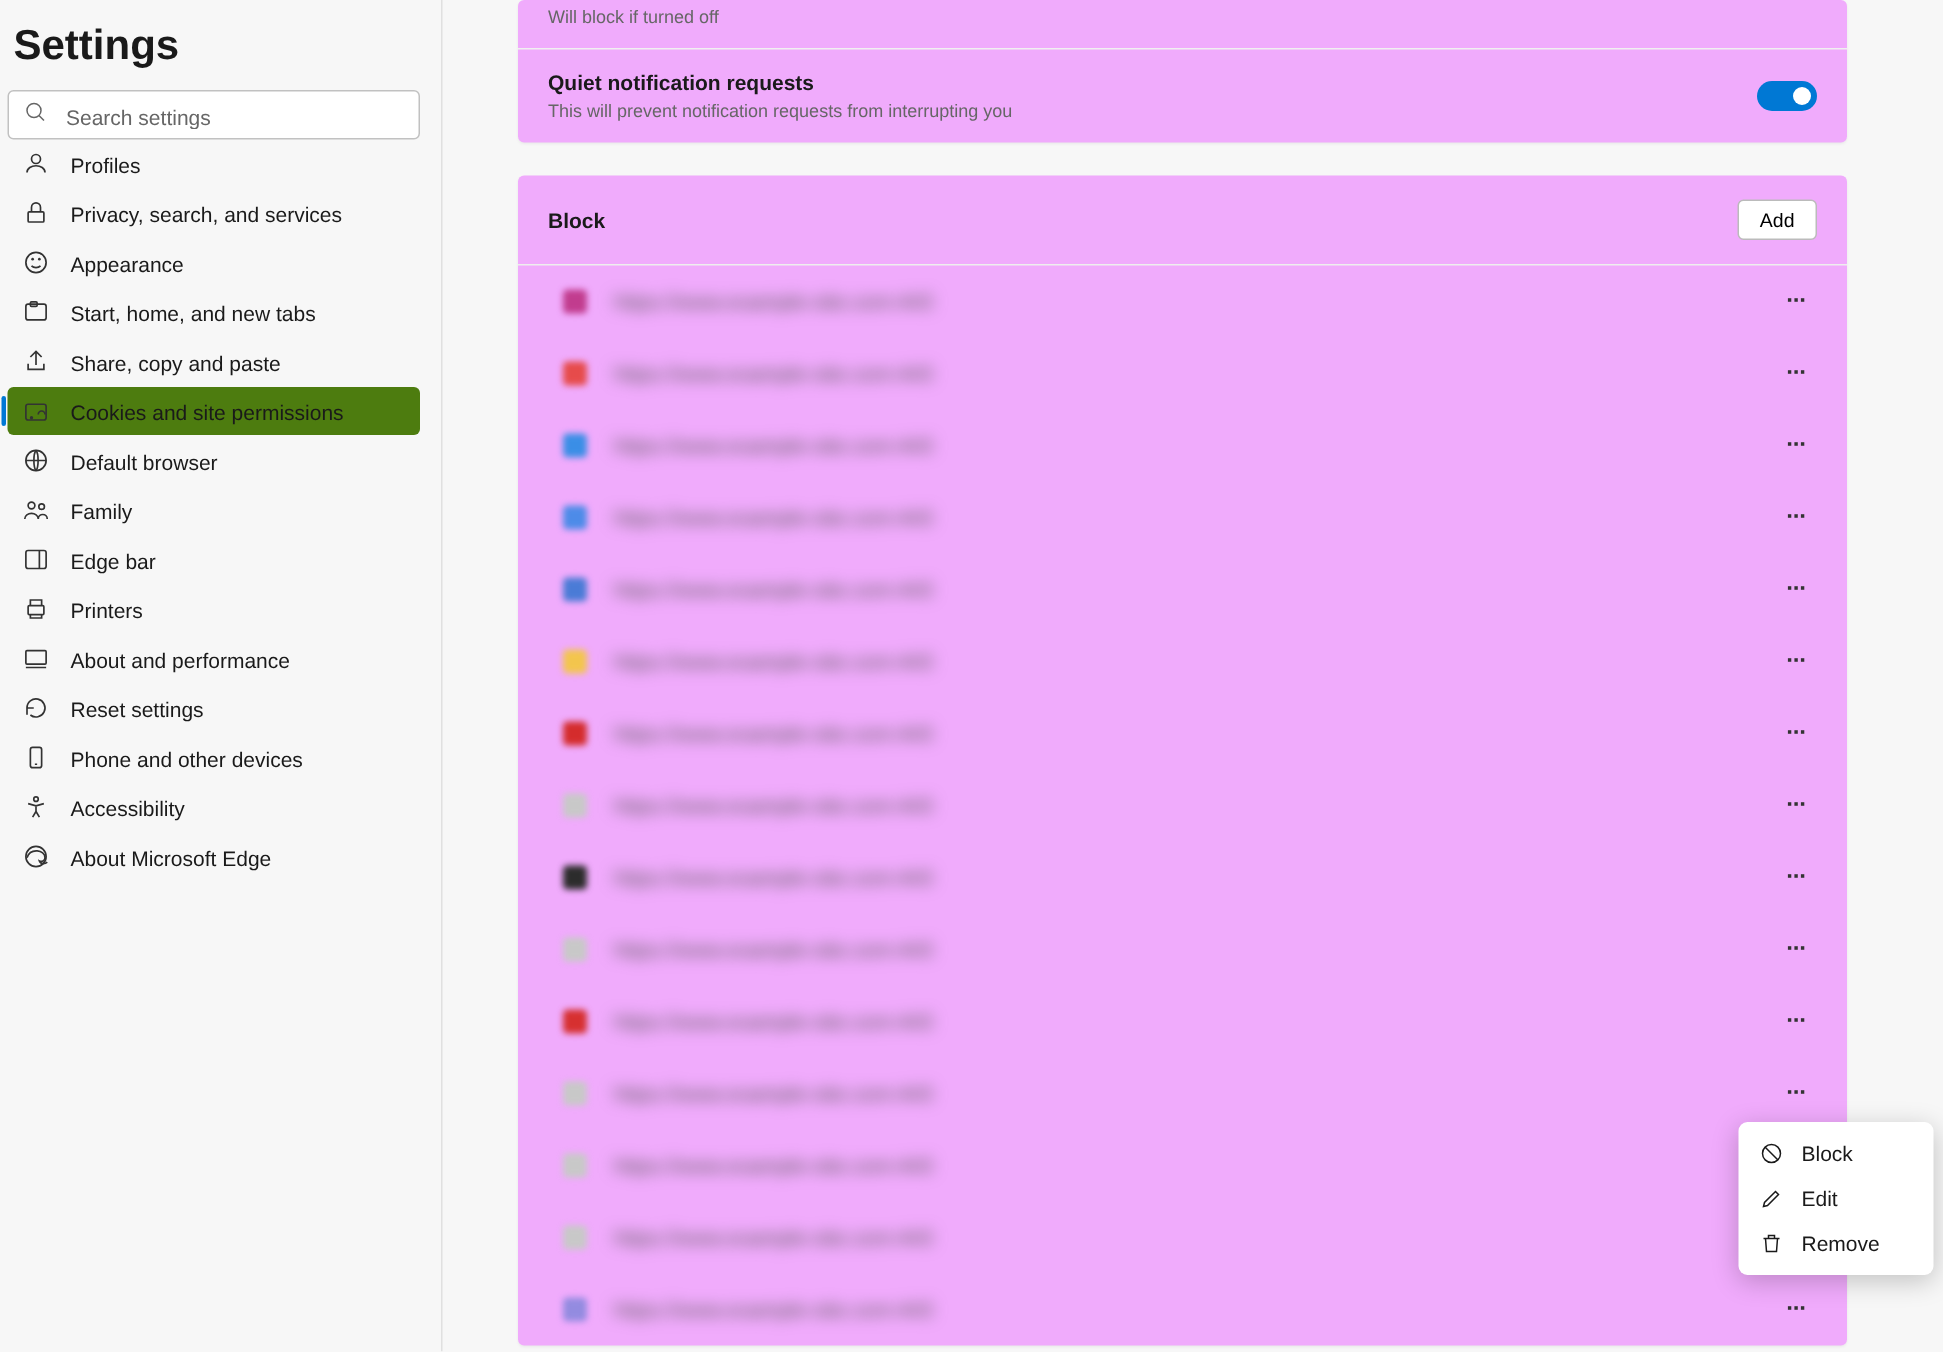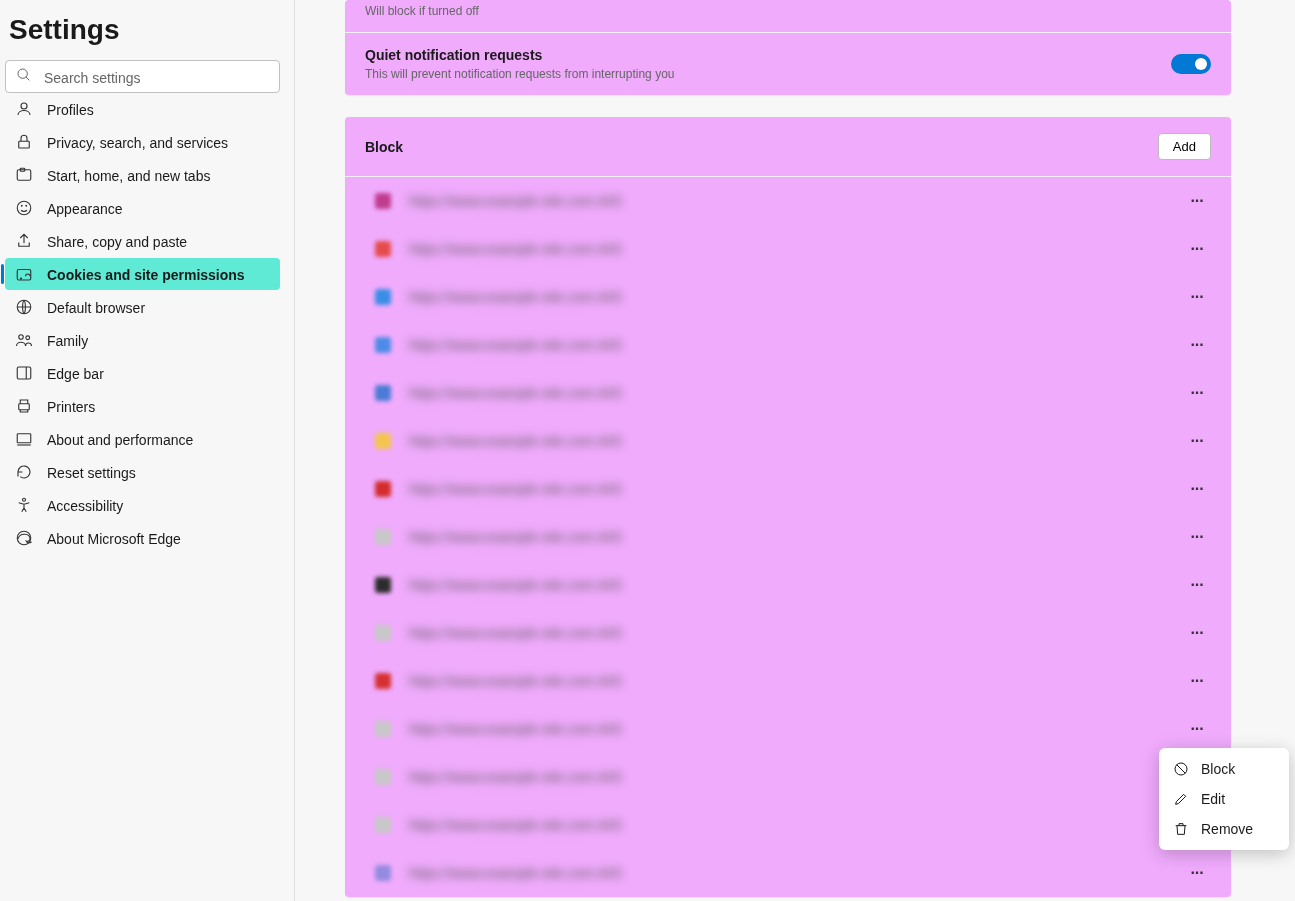--- a/index.html
+++ b/index.html
@@ -5,21 +5,21 @@
 * { box-sizing: border-box; margin: 0; padding: 0; }
 body { font-family: "Segoe UI", -apple-system, BlinkMacSystemFont, sans-serif; background: #f7f7f7; color: #1a1a1a; font-size: 14px; width: 1295px; height: 901px; overflow: hidden; display: flex; }
 .sidebar { width: 295px; background: #f7f7f7; border-right: 1px solid #e0e0e0; padding: 8px 14px 0 5px; overflow-y: auto; }
 .settings-title { font-size: 28px; font-weight: 600; margin: 6px 0 14px 4px; }
 .search-wrap { display: flex; align-items: flex-end; border: 1px solid #c1c1c1; border-radius: 4px; padding: 6px 10px; background: #fff; }
 .search-wrap svg { width: 16px; height: 16px; flex-shrink: 0; stroke: #666; }
 .search-input { border: none; outline: none; font-size: 14px; margin-left: 12px; flex: 1; color: #333; background: transparent; }
 .search-input::placeholder { color: #666; }
 .nav-list { list-style: none; }
 .nav-item { display: flex; align-items: flex-end; padding: 7px 10px; border-radius: 4px; cursor: pointer; margin-bottom: 1px; position: relative; }
-.nav-item.active { background: #5eead4; font-weight: bold; }
+.nav-item.active { background: #4d7c0f; }
 .nav-item.active::before { content: ""; position: absolute; left: -4px; top: 6px; bottom: 6px; width: 3px; background: #0078d4; border-radius: 2px; }
 .nav-item .icon { width: 18px; height: 18px; margin-right: 14px; display: flex; align-items: center; justify-content: center; color: #333; }
 .nav-label { font-size: 14px; }
 .main { flex: 1; overflow-y: auto; padding: 0 64px 40px 50px; }
 .card { background: #f0abfc; border-radius: 4px; box-shadow: 0 1px 2px rgba(0,0,0,0.06); margin-bottom: 22px; }
 .notif-card { padding-bottom: 0; }
 .notif-row { padding: 14px 20px; display: flex; align-items: center; justify-content: space-between; border-bottom: 1px solid #f0f0f0; }
 .notif-row:last-child { border-bottom: none; }
 .notif-text .title { font-size: 14px; font-weight: 600; }
 .notif-text .desc { font-size: 12px; color: #666; margin-top: 4px; }
@@ -66,40 +66,40 @@
           <svg viewBox="0 0 24 24">
             <rect x="5" y="11" width="14" height="9" rx="1"></rect>
             <path d="M8 11V7a4 4 0 0 1 8 0v4"></path>
           </svg>
         </span>
         <span class="nav-label">Privacy, search, and services</span>
       </li>
       <li class="nav-item">
         <span class="icon">
           <svg viewBox="0 0 24 24">
-            <rect x="3" y="5" width="18" height="14" rx="2"></rect>
-            <rect x="7" y="3" width="6" height="4" rx="1"></rect>
-          </svg>
-        </span>
-        <span class="nav-label">Start, home, and new tabs</span>
-      </li>
-      <li class="nav-item">
-        <span class="icon">
-          <svg viewBox="0 0 24 24">
             <circle cx="12" cy="12" r="9"></circle>
             <circle cx="9" cy="9" r="1.2" fill="currentColor" stroke="none"></circle>
             <circle cx="15" cy="9" r="1.2" fill="currentColor" stroke="none"></circle>
             <path d="M8 15c2 2 6 2 8 0"></path>
           </svg>
         </span>
         <span class="nav-label">Appearance</span>
       </li>
       <li class="nav-item">
         <span class="icon">
           <svg viewBox="0 0 24 24">
+            <rect x="3" y="5" width="18" height="14" rx="2"></rect>
+            <rect x="7" y="3" width="6" height="4" rx="1"></rect>
+          </svg>
+        </span>
+        <span class="nav-label">Start, home, and new tabs</span>
+      </li>
+      <li class="nav-item">
+        <span class="icon">
+          <svg viewBox="0 0 24 24">
             <path d="M12 3v12M7 8l5-5 5 5M5 14v5h14v-5"></path>
           </svg>
         </span>
         <span class="nav-label">Share, copy and paste</span>
       </li>
       <li class="nav-item active">
         <span class="icon">
           <svg viewBox="0 0 24 24">
             <rect x="3" y="6" width="18" height="14" rx="2"></rect>
             <circle cx="8" cy="18" r="1.5" fill="currentColor" stroke="none"></circle>
@@ -154,20 +154,29 @@
         </span>
         <span class="nav-label">About and performance</span>
       </li>
       <li class="nav-item">
         <span class="icon">
           <svg viewBox="0 0 24 24">
             <path d="M4 12a8 8 0 1 1 3 6.2M4 18v-6h6"></path>
           </svg>
         </span>
         <span class="nav-label">Reset settings</span>
+      </li>
+      <li class="nav-item">
+        <span class="icon">
+          <svg viewBox="0 0 24 24">
+            <rect x="7" y="3" width="10" height="18" rx="2"></rect>
+            <line x1="11" y1="18" x2="13" y2="18"></line>
+          </svg>
+        </span>
+        <span class="nav-label">Phone and other devices</span>
       </li>
       <li class="nav-item">
         <span class="icon">
           <svg viewBox="0 0 24 24">
             <circle cx="12" cy="5" r="2"></circle>
             <path d="M5 9l7 2 7-2M12 11v5M9 21l3-5 3 5"></path>
           </svg>
         </span>
         <span class="nav-label">Accessibility</span>
       </li>

